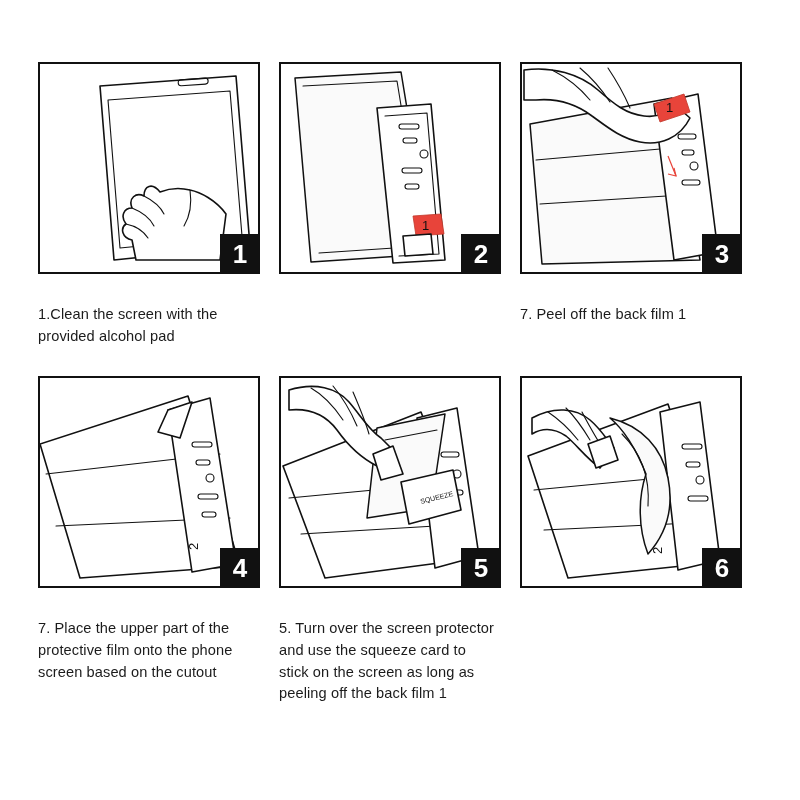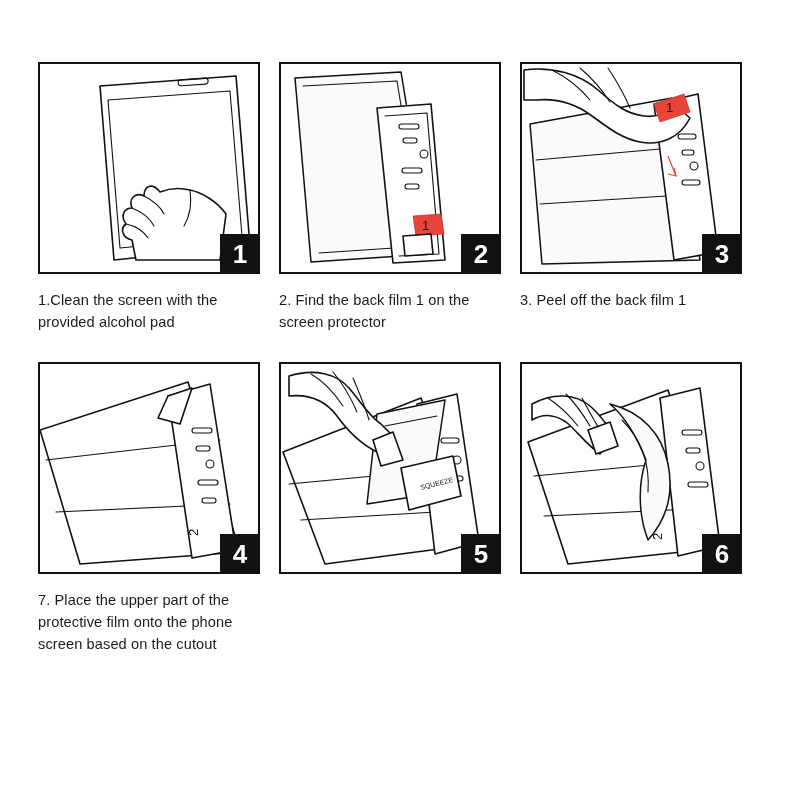--- a/index.html
+++ b/index.html
@@ -54,21 +54,21 @@
     font-size: 26px;
     font-weight: bold;
     display: flex;
     align-items: center;
     justify-content: center;
     font-family: "Liberation Sans", sans-serif;
     line-height: 1;
   }
   .caption {
     width: 215px;
-    margin-top: 16px;
+    margin-top: 30px;
     font-size: 14.6px;
     line-height: 1.5;
     color: #1b1b1b;
     letter-spacing: 0.1px;
   }
   .row2 {
     margin-top: 28px;
   }
   svg { display: block; }
   .lnthin { fill: none; stroke: #111; stroke-width: 1.1; stroke-linecap: round; stroke-linejoin: round; }
@@ -122,21 +122,20 @@
           <rect class="lnthin" x="121" y="104" width="20" height="5" rx="2.5"></rect>
           <rect class="lnthin" x="124" y="120" width="14" height="5" rx="2.5"></rect>
 
           <path class="red" d="M132 152 L160 150 L163 170 L135 172 Z"></path>
           <text class="numlabel" x="141" y="166" fill="#fff">1</text>
 
           <path class="lnfill" d="M122 172 L150 170 L152 190 L124 192 Z"></path>
         </svg>
         <div class="badge">2</div>
       </div>
-      <div class="caption">2. Find the back film 1 on the screen protector</div>
     </div>
 
     <div class="cell">
       <div class="panel">
         <svg width="218" height="208" viewBox="0 0 218 208" aria-hidden="true">
 
           <path class="glassfill" d="M8 60 L150 34 L178 196 L20 200 Z"></path>
           <path class="lnthin" d="M14 96 L172 82"></path>
           <path class="lnthin" d="M18 140 L176 130"></path>
 
@@ -152,21 +151,21 @@
           <path class="lnthin" d="M86 4 C94 16 102 30 108 44"></path>
 
           <path class="red" d="M132 40 L162 30 L168 48 L138 58 Z"></path>
           <text class="numlabel" x="144" y="48" fill="#fff">1</text>
 
           <path class="redline" d="M146 92 L154 112"></path>
           <path class="redline" d="M152 104 L154 112 L146 110"></path>
         </svg>
         <div class="badge">3</div>
       </div>
-      <div class="caption">3. Peel off the back film 1</div>
+      <div class="caption">7. Peel off the back film 1</div>
     </div>
 
     <div class="cell row2">
       <div class="panel">
         <svg width="218" height="208" viewBox="0 0 218 208" aria-hidden="true">
 
           <path class="lnfill" d="M0 66 L148 18 L200 188 L40 200 Z"></path>
           <path class="lnthin" d="M6 96 L180 76"></path>
           <path class="lnthin" d="M16 148 L190 140"></path>
 
@@ -207,20 +206,21 @@
 
           <path class="lnfill" d="M8 12 C34 4 56 10 68 24 C80 38 88 52 100 60 L112 72 L96 88 C80 80 66 66 56 52 C44 36 28 30 8 32 Z"></path>
           <path class="lnthin" d="M30 10 C44 18 54 30 62 42"></path>
           <path class="lnthin" d="M52 8 C62 20 70 34 76 48"></path>
           <path class="lnthin" d="M72 14 C78 28 84 42 88 56"></path>
 
           <path class="lnfill" d="M92 76 L112 68 L122 96 L100 102 Z"></path>
         </svg>
         <div class="badge">5</div>
       </div>
+      <div class="caption">5. Turn over the screen protector and use the squeeze card to stick on the screen as long as peeling off the back film 1</div>
     </div>
 
     <div class="cell row2">
       <div class="panel">
         <svg width="218" height="208" viewBox="0 0 218 208" aria-hidden="true">
 
           <path class="lnfill" d="M6 78 L146 26 L198 184 L46 200 Z"></path>
           <path class="lnthin" d="M12 112 L180 96"></path>
           <path class="lnthin" d="M22 152 L190 144"></path>
 

